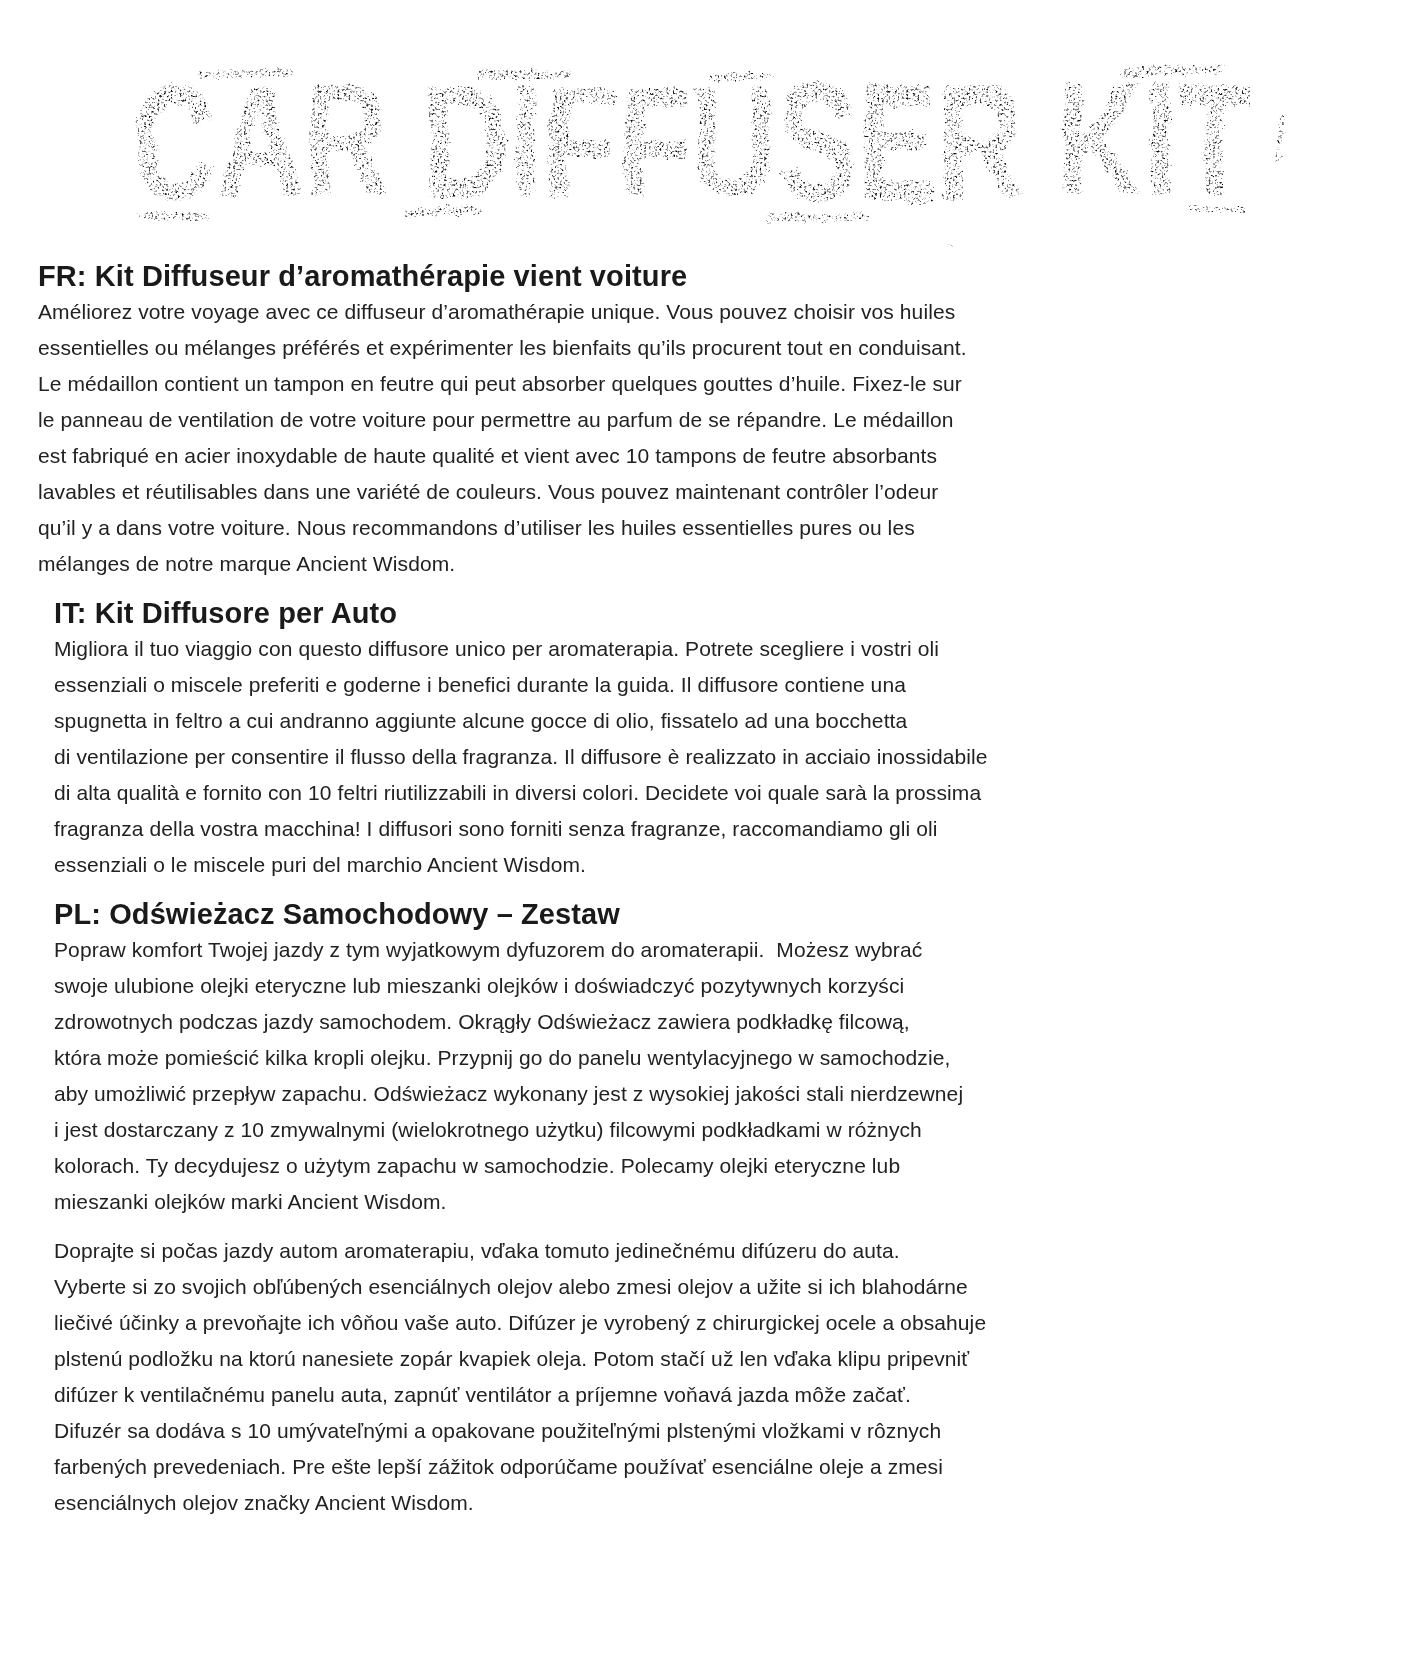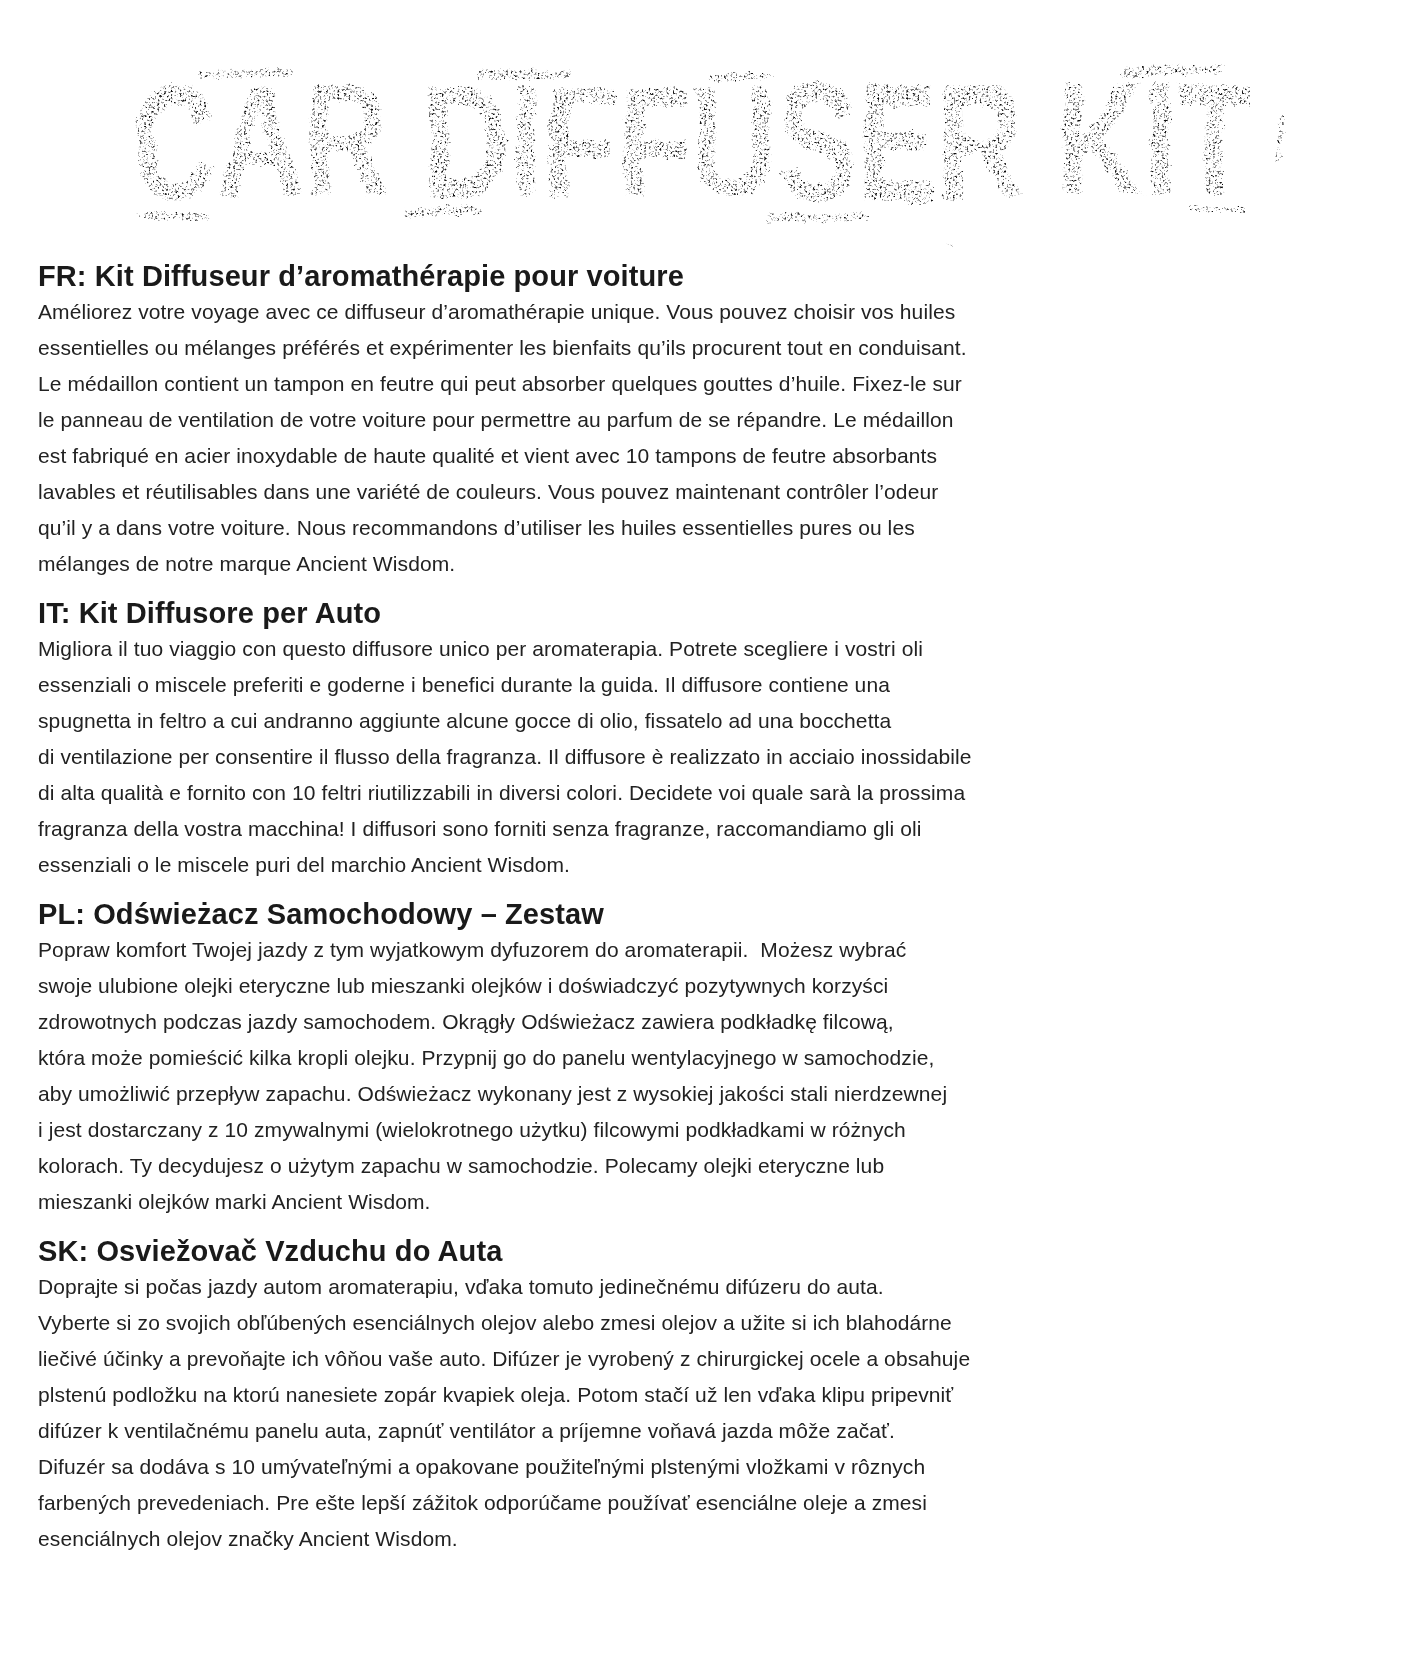--- a/index.html
+++ b/index.html
@@ -32,20 +32,21 @@
   .section h2 {
     margin: 0;
     font-size: 29px;
     line-height: 36px;
     font-weight: bold;
     color: #1a1a1a;
     letter-spacing: 0.1px;
   }
   .section + .section {
     margin-top: 13px;
+    margin-left: 16px;
   }
   .section p {
     margin: 0;
     font-size: 21px;
     line-height: 36px;
     font-weight: normal;
     color: #222222;
     white-space: pre-wrap;
     letter-spacing: 0.1px;
   }
@@ -82,21 +83,21 @@
         <rect x="1188" y="208" width="58" height="7" rx="3"></rect>
         <rect x="1277" y="113" width="5" height="50" rx="2"></rect>
         <circle cx="950" cy="250" r="2.5"></circle>
       </g>
     </g>
   </svg>
 
   <main class="content">
 
     <section class="section">
-      <h2>FR: Kit Diffuseur d’aromathérapie pour voiture</h2>
+      <h2>FR: Kit Diffuseur d’aromathérapie vient voiture</h2>
       <p>Améliorez votre voyage avec ce diffuseur d’aromathérapie unique. Vous pouvez choisir vos huiles
 essentielles ou mélanges préférés et expérimenter les bienfaits qu’ils procurent tout en conduisant.
 Le médaillon contient un tampon en feutre qui peut absorber quelques gouttes d’huile. Fixez-le sur
 le panneau de ventilation de votre voiture pour permettre au parfum de se répandre. Le médaillon
 est fabriqué en acier inoxydable de haute qualité et vient avec 10 tampons de feutre absorbants
 lavables et réutilisables dans une variété de couleurs. Vous pouvez maintenant contrôler l’odeur
 qu’il y a dans votre voiture. Nous recommandons d’utiliser les huiles essentielles pures ou les
 mélanges de notre marque Ancient Wisdom.</p>
     </section>
 
@@ -117,21 +118,20 @@
 swoje ulubione olejki eteryczne lub mieszanki olejków i doświadczyć pozytywnych korzyści
 zdrowotnych podczas jazdy samochodem. Okrągły Odświeżacz zawiera podkładkę filcową,
 która może pomieścić kilka kropli olejku. Przypnij go do panelu wentylacyjnego w samochodzie,
 aby umożliwić przepływ zapachu. Odświeżacz wykonany jest z wysokiej jakości stali nierdzewnej
 i jest dostarczany z 10 zmywalnymi (wielokrotnego użytku) filcowymi podkładkami w różnych
 kolorach. Ty decydujesz o użytym zapachu w samochodzie. Polecamy olejki eteryczne lub
 mieszanki olejków marki Ancient Wisdom.</p>
     </section>
 
     <section class="section">
-      <h2>SK: Osviežovač Vzduchu do Auta</h2>
       <p>Doprajte si počas jazdy autom aromaterapiu, vďaka tomuto jedinečnému difúzeru do auta.
 Vyberte si zo svojich obľúbených esenciálnych olejov alebo zmesi olejov a užite si ich blahodárne
 liečivé účinky a prevoňajte ich vôňou vaše auto. Difúzer je vyrobený z chirurgickej ocele a obsahuje
 plstenú podložku na ktorú nanesiete zopár kvapiek oleja. Potom stačí už len vďaka klipu pripevniť
 difúzer k ventilačnému panelu auta, zapnúť ventilátor a príjemne voňavá jazda môže začať.
 Difuzér sa dodáva s 10 umývateľnými a opakovane použiteľnými plstenými vložkami v rôznych
 farbených prevedeniach. Pre ešte lepší zážitok odporúčame používať esenciálne oleje a zmesi
 esenciálnych olejov značky Ancient Wisdom.</p>
     </section>
 

